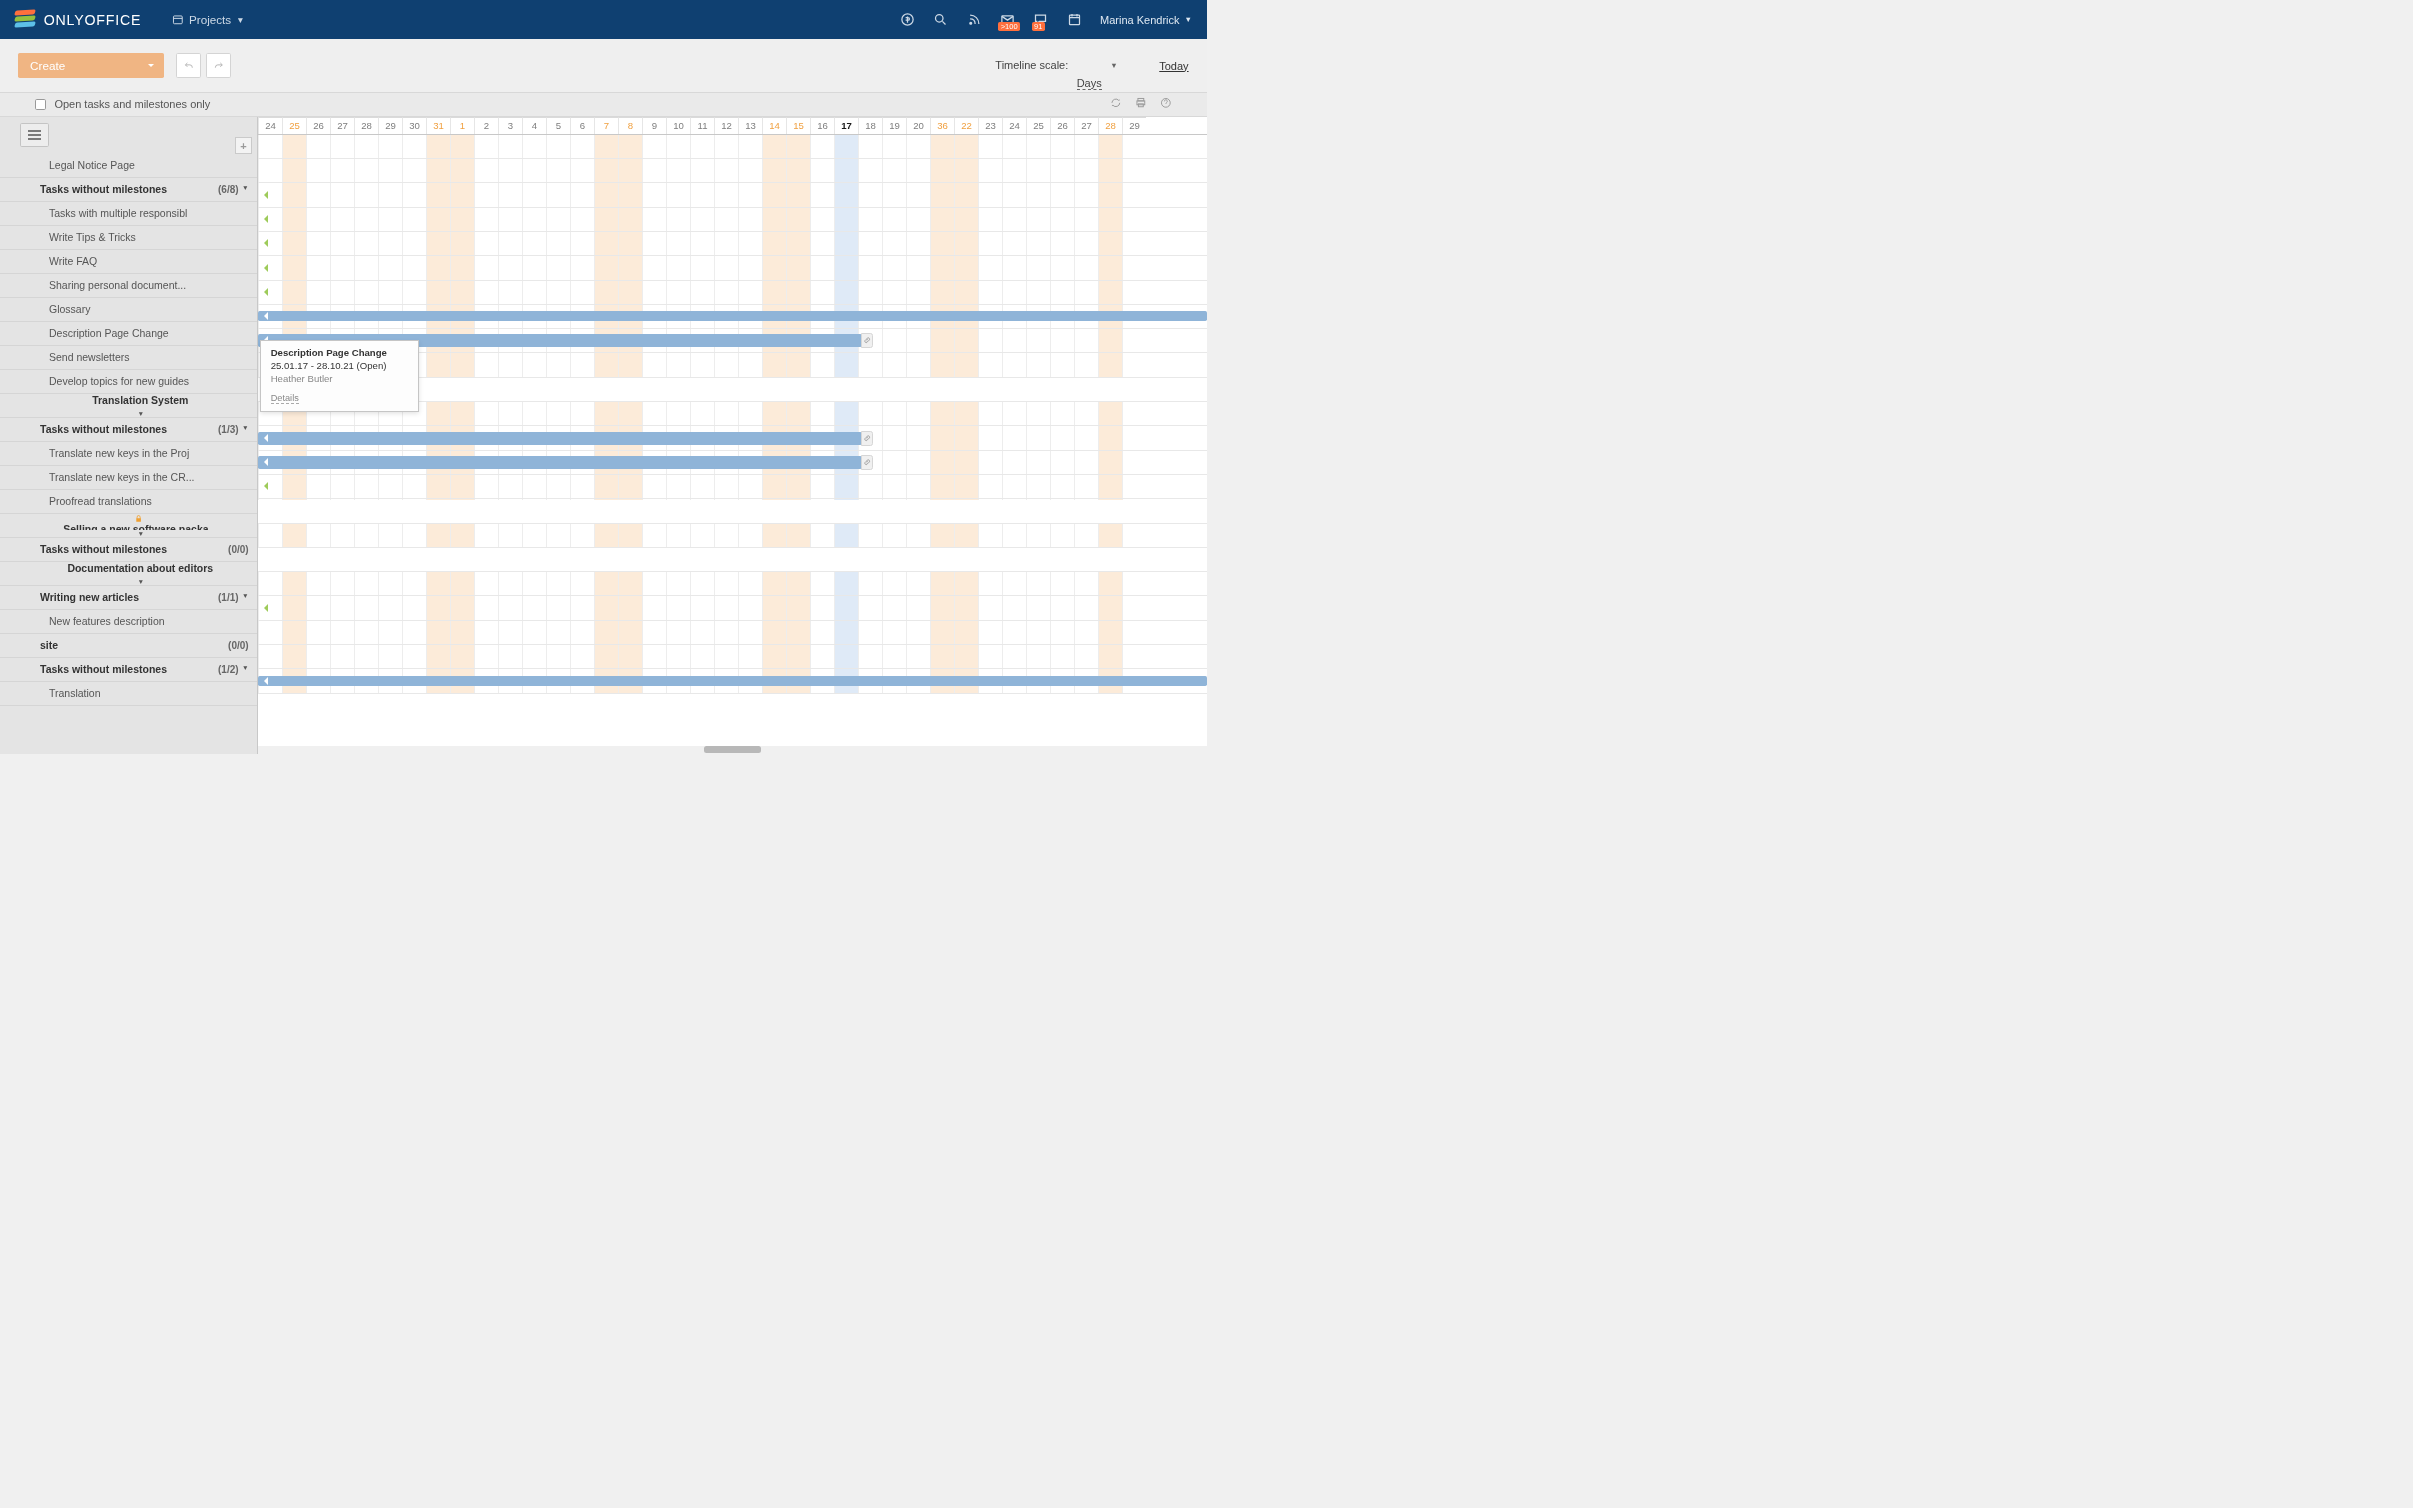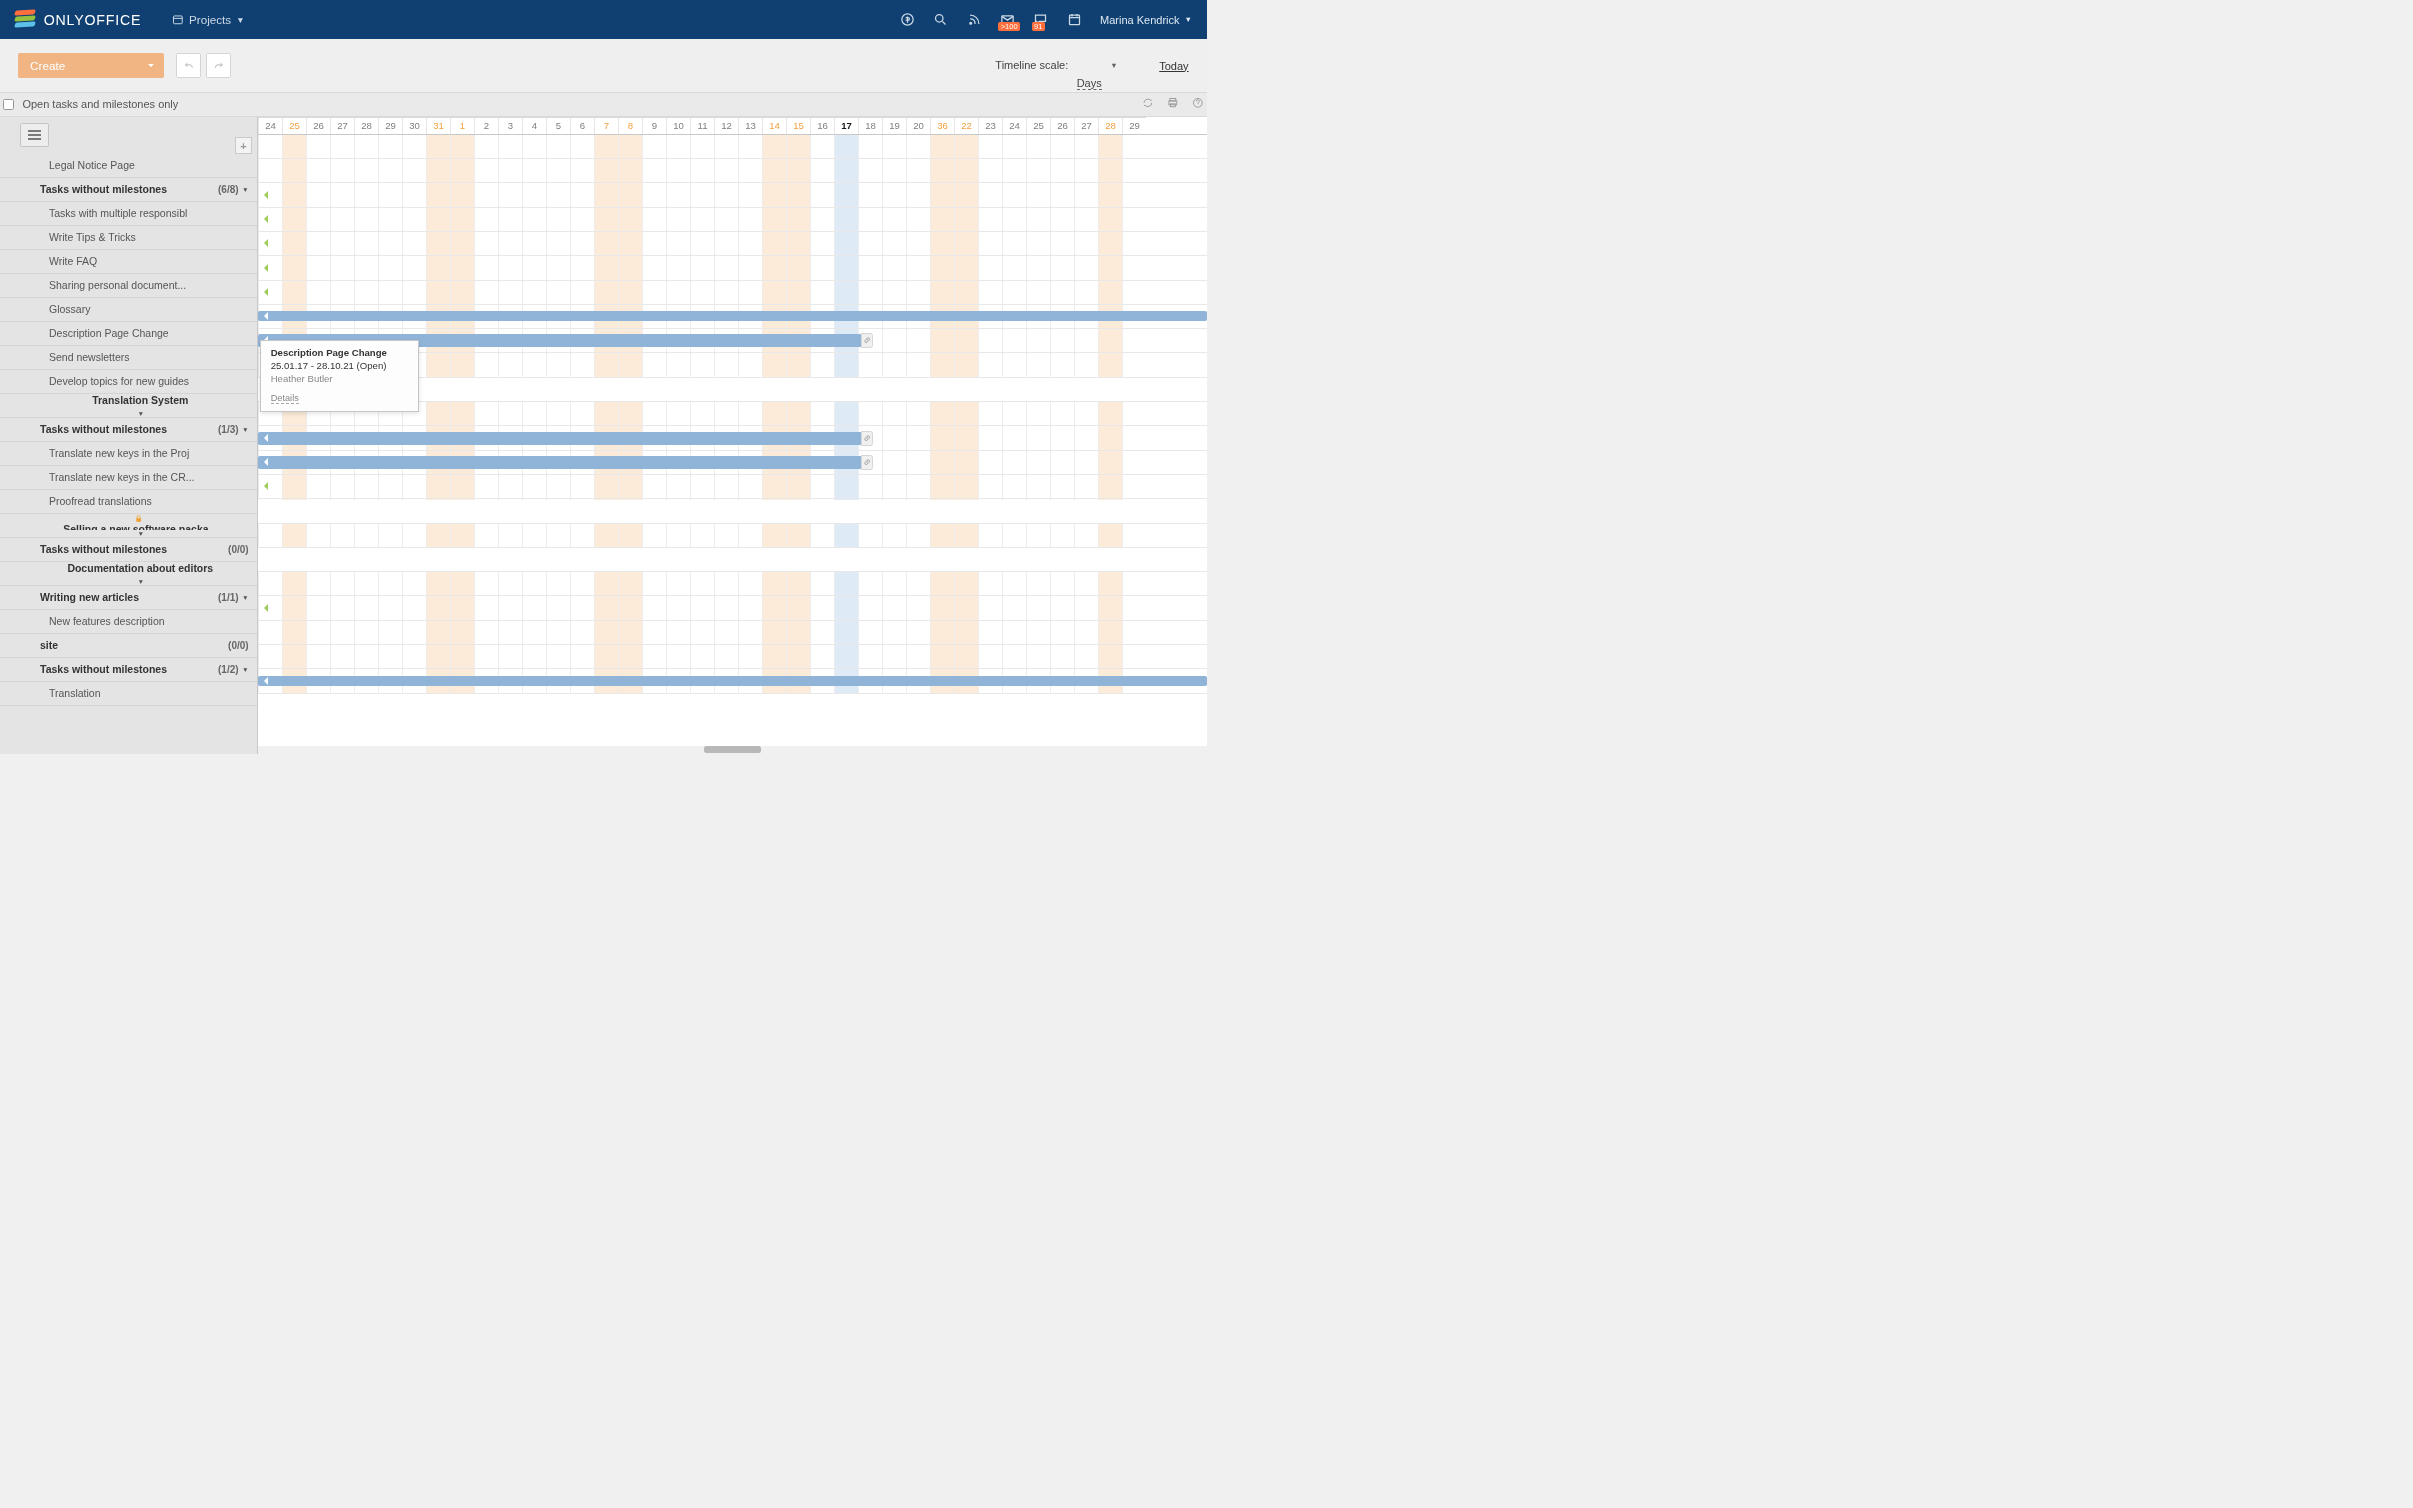--- a/index.html
+++ b/index.html
@@ -33,38 +33,38 @@
   .range-wrap .to { color:#888; font-size:9.2px; margin-left:auto; }
   .range-track { position:absolute; left:42px; right:42px; top:3.4px; bottom:3.4px; }
   .range-thumb { position:absolute; top:0; height:100%; background:#d7e4f4; border-left:0.8px solid #98b9de; border-right:0.8px solid #98b9de; }
   .range-marker { position:absolute; top:0; width:1.7px; height:100%; background:#f5a25c; }
   .tl-scale { margin-left:auto; display:flex; align-items:center; gap:8.4px; font-size:11px; color:#444; }
   .tl-scale .val { border-bottom:0.8px dashed #666; padding-bottom:0.8px; cursor:pointer;margin-top:36px; }
   .tl-scale .carat { font-size:7.5px; color:#666; }
   .today-link { margin-left:30px; color:#333; text-decoration:underline; font-size:11px; cursor:pointer; }
 
   
-  .filterbar { height:23.5px; background:#eaeaea; border-bottom:0.8px solid #d8d8d8; display:flex; align-items:center; padding:0 3px; font-size:11px; color:#555;text-align:center; }
+  .filterbar { height:23.5px; background:#eaeaea; border-bottom:0.8px solid #d8d8d8; display:flex; align-items:center; padding:0 35px; font-size:11px; color:#555;text-align:center; }
   .cb { width:11px; height:11px; border:0.8px solid #999; margin-right:8.4px; border-radius:1.7px; background:#fff; cursor:pointer; }
   .filterbar .right-icons { margin-left:auto; display:flex; gap:13.4px; color:#9a9a9a; }
   .filterbar .right-icons svg { width:11.7px; height:11.7px; stroke:#9a9a9a; fill:none; stroke-width:2; }
 
   
   .main { display:flex; height:calc(754px - 39px - 54px - 23.5px); }
   .sidebar { width:258px; background:#e4e4e4; border-right:0.8px solid #c8c8c8; display:flex; flex-direction:column; overflow:hidden; }
   .sidebar-head { height:37px; display:flex; align-items:center; padding-left:20px; background:#e4e4e4; position:relative; }
   .burger { width:28.5px; height:23.5px; border:0.8px solid #c4c4c4; background:#ededed; border-radius:1.7px; display:flex; flex-direction:column; align-items:center; justify-content:center; gap:2.5px; cursor:pointer; }
   .burger span { width:13.4px; height:1.7px; background:#7a7a7a; }
   .add-col { position:absolute; right:5px; bottom:3.4px; width:17px; height:17px; background:#f3f3f3; border:0.8px solid #cacaca; color:#9a9a9a; display:flex; align-items:center; justify-content:center; font-weight:bold; cursor:pointer; }
   .sidebar-head .add-col { bottom: -0.8px; }
   .tree { overflow:hidden; }
   .trow { height:24px; display:flex; align-items:center; padding:0 8.4px 0 10px; border-bottom:0.8px solid #d5d5d5; color:#555; font-size:10.5px; position:relative; background:#e4e4e4; }
   .trow.bold { font-weight:600; color:#333; }
   .trow .lbl { overflow:hidden; text-overflow:ellipsis; white-space:nowrap; flex:1; }
-  .trow .cnt { color:#666; font-size:10px; margin-left:1px; display:flex; align-items:center; gap:3.4px; }
+  .trow .cnt { color:#666; font-size:10px; margin-left:1px; display:flex; gap:3.4px; }
   .trow .cnt .carat { font-size:6.7px; color:#555; }
   .ind1 { padding-left:32px !important;flex-direction:column; }
   .ind2 { padding-left:40px !important; }
   .ind3 { padding-left:49px !important; }
   .lock { width:9.2px; height:9.2px; margin-right:3.4px; display:inline-flex; }
   .lock svg { width:9.2px; height:9.2px; fill:#f0a030; }
 
   
   .gantt { flex:1; position:relative; overflow:hidden; background:#fff; }
   .gantt-head { display:flex; flex-direction:column; border-bottom:0.8px solid #c8c8c8; }

